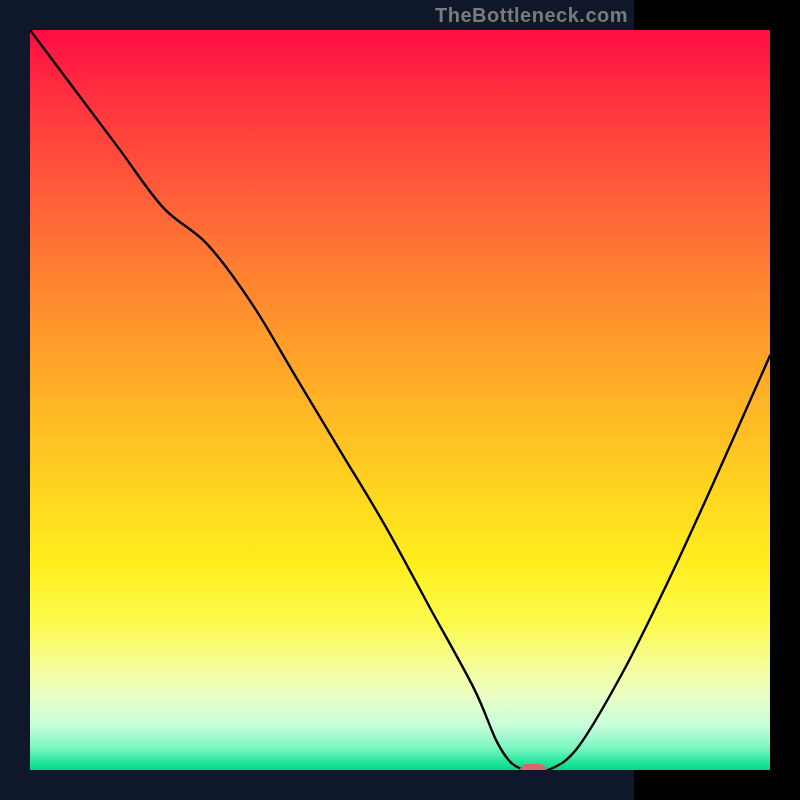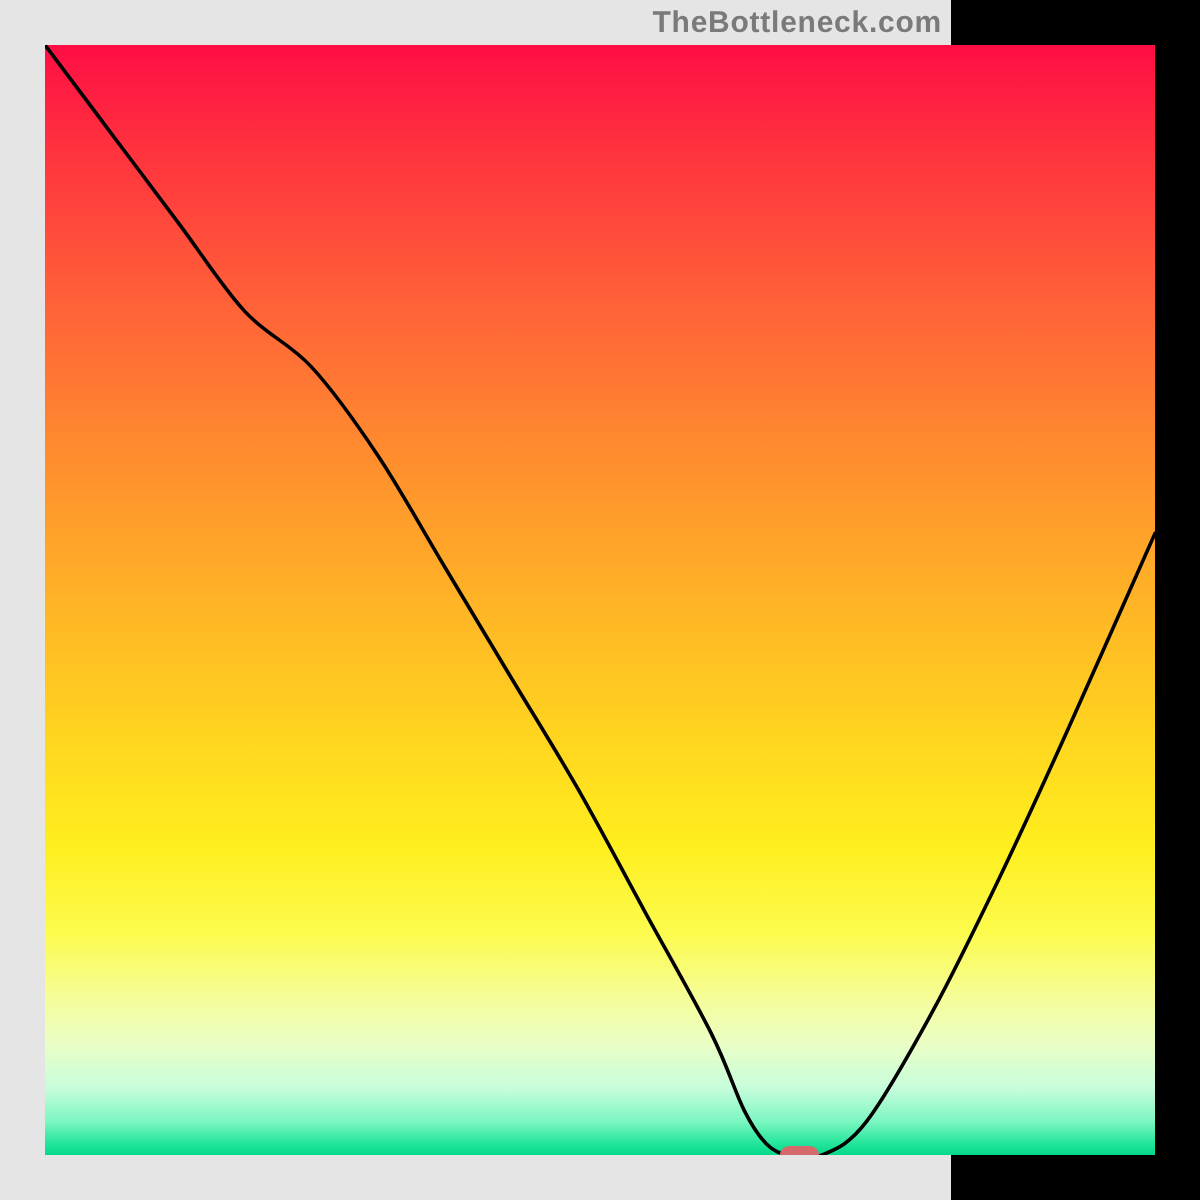--- a/index.html
+++ b/index.html
@@ -8,21 +8,21 @@
     width: 800px;
     height: 800px;
     background: #000;
     font-family: Arial, Helvetica, sans-serif;
     overflow: hidden;
   }
   .frame {
     position: relative;
     width: 634px;
     height: 800px;
-    background: #e5e5e5;
+    background: #0f172a;
   }
   .plot-area {
     position: absolute;
     left: 30px;
     top: 30px;
     width: 740px;
     height: 740px;
     overflow: hidden;
   }
   .gradient-bg {

